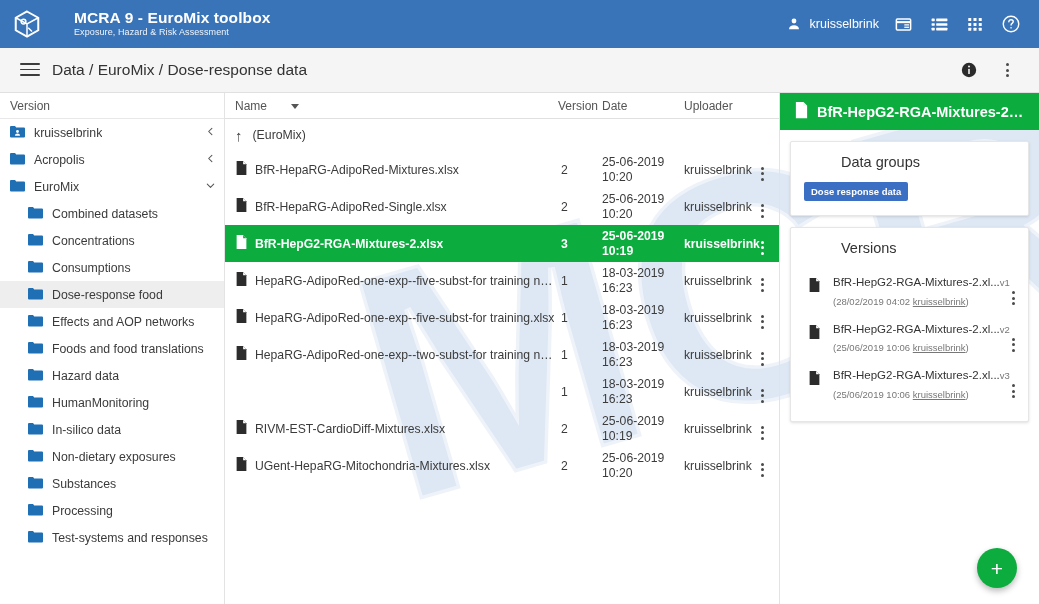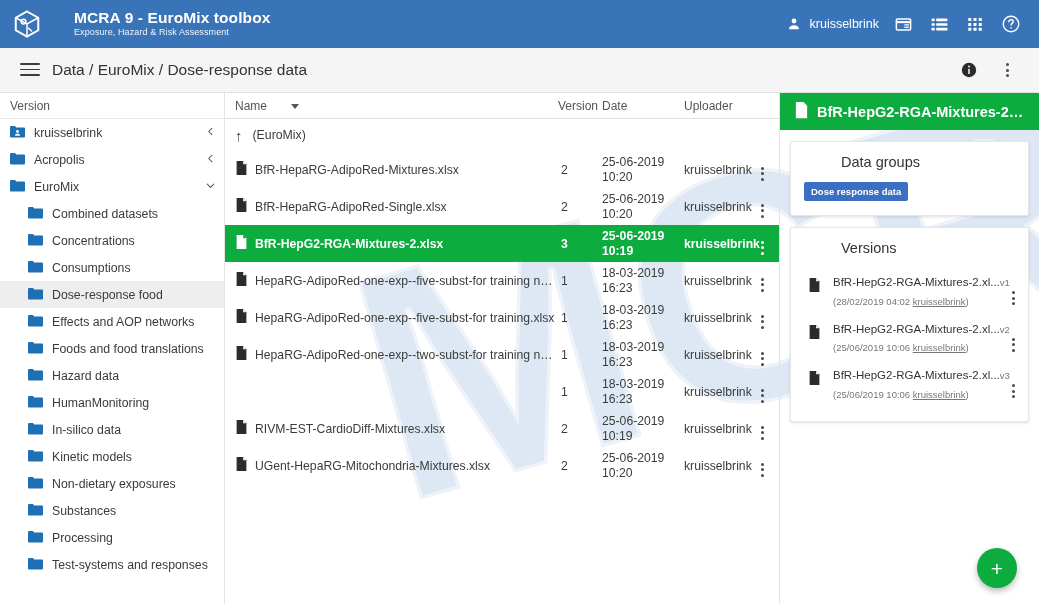--- a/index.html
+++ b/index.html
@@ -355,27 +355,20 @@
             <span class="folder-ico"><svg width="15" height="13" viewBox="0 0 20 16">
                 <path d="M0 2a1.4 1.4 0 011.4-1.4h5.3L8.3 2.6h10.3A1.4 1.4 0 0120 4v10.6A1.4 1.4 0 0118.6 16H1.4A1.4 1.4 0 010 14.6z" fill="#1f6fb5"></path>
               </svg></span>
             <span class="tree-label">In-silico data</span>
             <span class="tree-spacer"></span>
           </div>
           <div class="tree-item lvl2">
             <span class="folder-ico"><svg width="15" height="13" viewBox="0 0 20 16">
                 <path d="M0 2a1.4 1.4 0 011.4-1.4h5.3L8.3 2.6h10.3A1.4 1.4 0 0120 4v10.6A1.4 1.4 0 0118.6 16H1.4A1.4 1.4 0 010 14.6z" fill="#1f6fb5"></path>
               </svg></span>
-            <span class="tree-label">Kinetic models</span>
-            <span class="tree-spacer"></span>
-          </div>
-          <div class="tree-item lvl2">
-            <span class="folder-ico"><svg width="15" height="13" viewBox="0 0 20 16">
-                <path d="M0 2a1.4 1.4 0 011.4-1.4h5.3L8.3 2.6h10.3A1.4 1.4 0 0120 4v10.6A1.4 1.4 0 0118.6 16H1.4A1.4 1.4 0 010 14.6z" fill="#1f6fb5"></path>
-              </svg></span>
             <span class="tree-label">Non-dietary exposures</span>
             <span class="tree-spacer"></span>
           </div>
           <div class="tree-item lvl2">
             <span class="folder-ico"><svg width="15" height="13" viewBox="0 0 20 16">
                 <path d="M0 2a1.4 1.4 0 011.4-1.4h5.3L8.3 2.6h10.3A1.4 1.4 0 0120 4v10.6A1.4 1.4 0 0118.6 16H1.4A1.4 1.4 0 010 14.6z" fill="#1f6fb5"></path>
               </svg></span>
             <span class="tree-label">Substances</span>
             <span class="tree-spacer"></span>
           </div>

